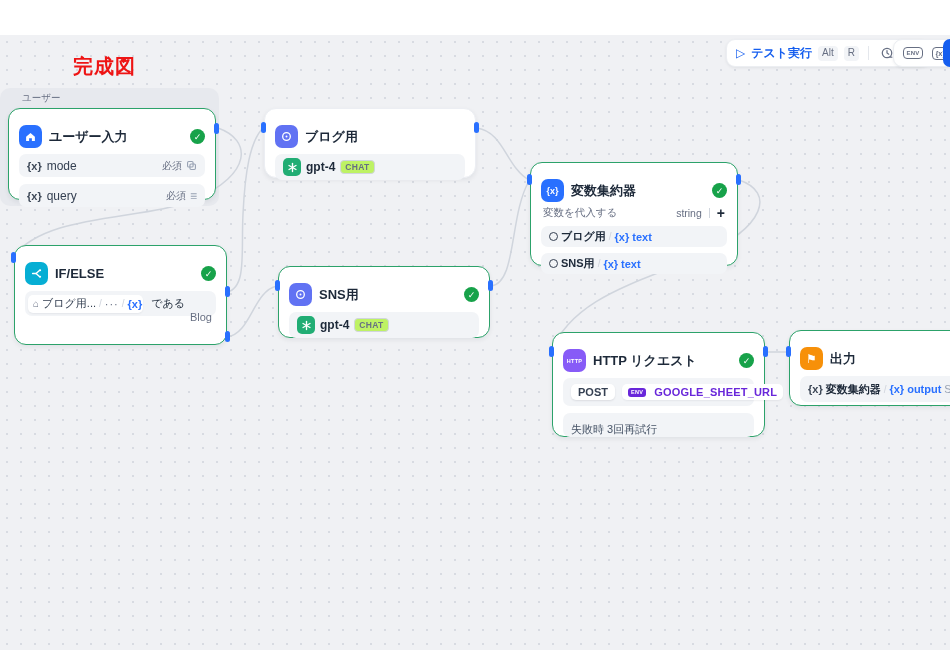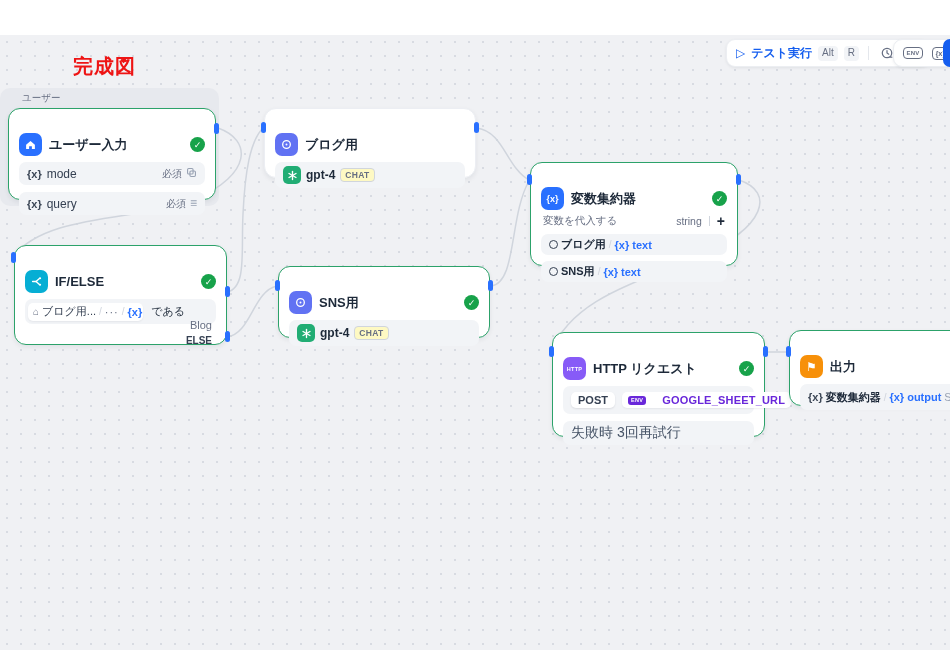--- a/index.html
+++ b/index.html
@@ -23,80 +23,80 @@
     position:absolute; left:0; top:88px; width:219px; height:118px;
     background:#e7e9ee; border-radius:10px; z-index:1;
   }
   .group-label { position:absolute; left:22px; top:4px; font-size:9.5px; color:#676f83; }
 
   .node {
     position:absolute; background:#fff; border:1.6px solid #eceef3; border-radius:12px;
     box-shadow:0 2px 5px rgba(16,24,40,.07); z-index:3;
   }
   .node.ok { border-color:#2ca26a; }
-  .node-head { display:flex; align-items:center; gap:7px; padding:24px 10px 6px; }
+  .node-head { display:flex; align-items:center; gap:7px; padding:16px 10px 6px; }
   .nicon {
     width:23px; height:23px; border-radius:7px; flex:none;
     display:flex; align-items:center; justify-content:center; color:#fff;
   }
   .ntitle { font-size:13px; font-weight:bold; color:#1d2939; white-space:nowrap; }
   .check {
     margin-left:auto; width:15px; height:15px; border-radius:50%;
     background:#17a24a; color:#fff; font-size:9px; font-weight:bold;
     display:flex; align-items:center; justify-content:center; flex:none;
   }
   .nrow {
     margin:0 10px 7px; background:#f2f4f7; border-radius:7px;
     display:flex; align-items:center; padding:0 8px; gap:5px;
     font-size:12px; color:#354052; height:23px; white-space:nowrap;
   }
   .varx { font-weight:bold; color:#3c4756; font-size:11px; }
-  .req { margin-left:auto; font-size:10px; color:#676f83; display:flex; align-items:flex-start; gap:4px; }
+  .req { margin-left:auto; font-size:10px; color:#676f83; display:flex; align-items:center; gap:4px; }
   .branch-label { text-align:right; font-size:10px; font-weight:bold; color:#354052; padding:0 14px 3px 0; }
   .cond-row { height:25px; padding:0 4px 0 3px; font-size:11px; }
   .cond-pill {
     background:#fff; border-radius:5px; padding:1.5px 5px; display:flex; align-items:center;
     gap:3px; box-shadow:0 1px 2px rgba(16,24,40,.06); font-size:11px; overflow:hidden;
   }
   .sep { color:#d0d5dd; font-size:10px; }
   .dots { color:#676f83; letter-spacing:1px; }
   .bluevar { color:#2970ff; font-weight:bold; }
   .op { font-weight:normal; color:#1d2939; margin-left:3px; }
   .opval { color:#676f83;margin-top:26px; }
   .model-row { height:26px;text-align:center; }
   .oa-icon {
     width:18px; height:18px; border-radius:5px; background:#21ad74; flex:none;
     display:flex; align-items:center; justify-content:center;
   }
   .model-name { font-weight:600; font-size:12px; color:#1d2939; }
   .mode-badge {
-    border:1px solid #d0d5dd; border-radius:4px; color:#676f83; background:#fef9c3;
+    border:1px solid #d0d5dd; border-radius:4px; color:#676f83; background:#bef264;
     font-size:8.5px; font-weight:600; padding:1px 4px; letter-spacing:.3px;
   }
   .agg-sub { display:flex; align-items:center; margin:0 12px 6px; font-size:10.5px; color:#676f83; }
   .agg-type { margin-left:auto; font-size:10.5px; color:#676f83; }
   .vdiv { width:1px; height:10px; background:#d0d5dd; margin:0 7px; }
   .agg-add { font-size:14px; color:#1d2939; font-weight:bold; line-height:1; cursor:default; }
   .agg-row { height:21px; font-size:11px; gap:3px; margin-bottom:6px; }
   .mini-circle { width:9px; height:9px; border:1.4px solid #354052; border-radius:50%; flex:none; }
   .src-name { font-weight:bold; color:#1d2939; }
   .post-badge {
     background:#fff; border-radius:5px; font-size:11px; font-weight:bold; color:#354052;
     padding:2px 7px; box-shadow:0 1px 2px rgba(16,24,40,.1);
   }
   .url-pill {
-    background:#fff; border-radius:5px; padding:2px 6px; display:flex; align-items:center; gap:16px;
+    background:#fff; border-radius:5px; padding:2px 6px; display:flex; align-items:center; gap:8px;
     box-shadow:0 1px 2px rgba(16,24,40,.06);
   }
   .env-chip {
     background:#6927da; color:#fff; font-size:5.5px; font-weight:bold; letter-spacing:.3px;
     border-radius:3px; padding:1.5px 3px;
   }
   .url-text { color:#6927da; font-weight:bold; font-size:11px; letter-spacing:.2px; }
-  .retry-row { height:24px; font-size:14px; color:#475467; margin-bottom:10px; }
+  .retry-row { height:24px; font-size:11px; color:#475467; margin-bottom:10px;align-items:flex-end; }
   .gray-type { color:#98a2b3; }
 
   .handle { position:absolute; width:5px; height:11px; border-radius:2.5px; background:#2970ff; z-index:4; }
 
   .tpill {
     position:absolute; top:39px; height:28px; z-index:7;
     background:#fff; border:1px solid #eceef2; border-radius:9px;
     box-shadow:0 1px 3px rgba(16,24,40,.07);
     display:flex; align-items:center; padding:0 9px; gap:6px;
   }
@@ -200,21 +200,20 @@
         <span style="color:#354052;">ブログ用...</span>
         <span class="sep">/</span>
         <span class="dots">···</span>
         <span class="sep">/</span>
         <span class="bluevar">{x}</span>
 
       </span>
       <span class="op">である</span>
       <span class="opval">Blog</span>
     </div>
-    <div class="branch-label" style="padding-top:4px;">ELSE</div>
   </div>
 
   <div class="node" style="left:264px; top:108px; width:212px; height:70px;">
     <div class="node-head">
       <span class="nicon" style="background:#6172f3;">
         <svg width="13" height="13" viewBox="0 0 16 16">
             <circle cx="8" cy="8" r="4.7" fill="none" stroke="#fff" stroke-width="1.6"></circle>
             <circle cx="8" cy="8" r="1.2" fill="#fff"></circle>
           </svg>
       </span>

